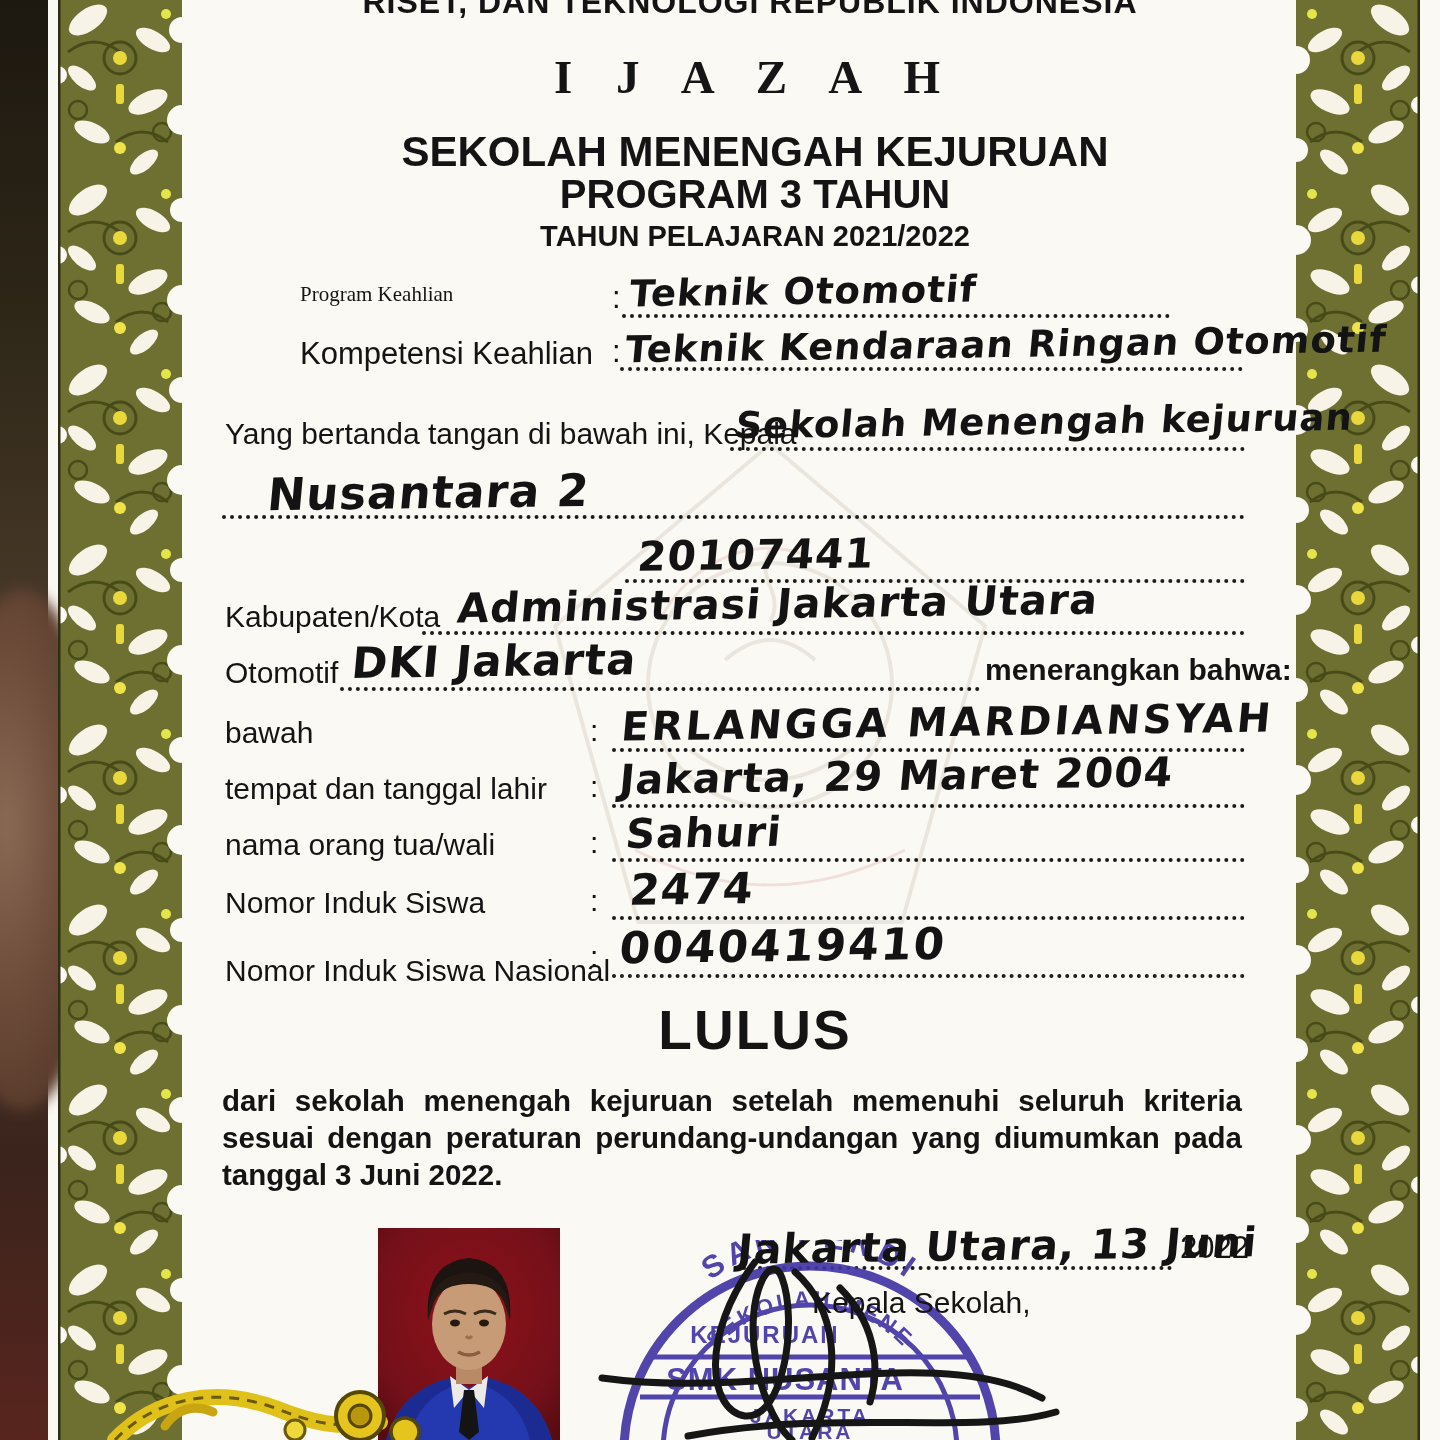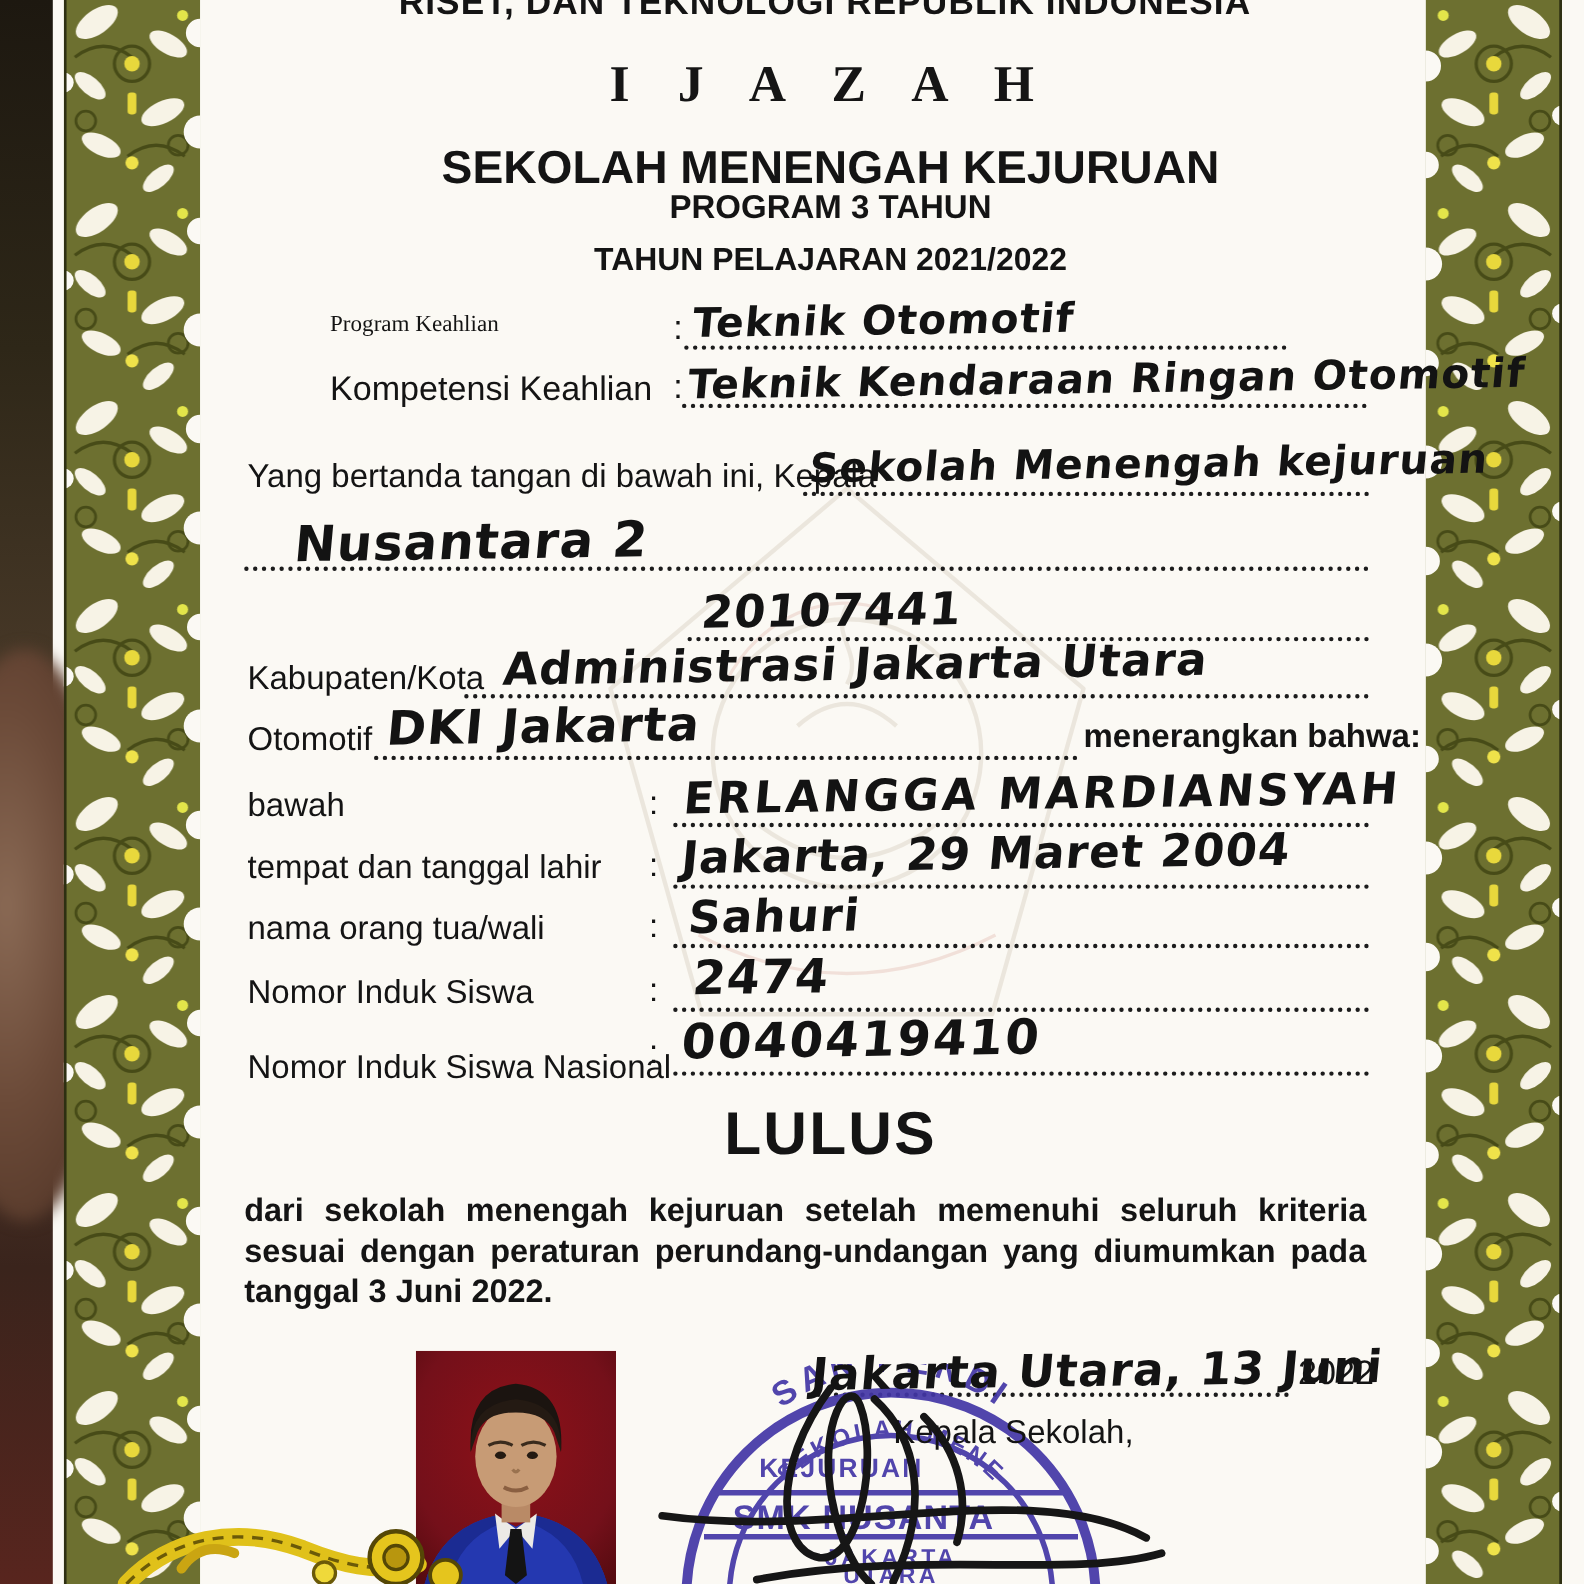--- a/index.html
+++ b/index.html
@@ -129,21 +129,21 @@
       <path d="M95 420 q 135 70 270 0"></path>
     </g>
   </svg>
 
   <div class="abs print bold center z3" style="left:170px;top:-16px;width:1160px;font-size:32px;letter-spacing:1px;">RISET, DAN TEKNOLOGI REPUBLIK INDONESIA</div>
 
   <div class="abs serif-title center z3" style="left:200px;top:50px;width:1110px;font-size:47px;letter-spacing:16px;">I J A Z A H</div>
 
   <div class="abs print bold center z3" style="left:180px;top:128px;width:1150px;font-size:42px;">SEKOLAH MENENGAH KEJURUAN</div>
 
-  <div class="abs print bold center z3" style="left:180px;top:172px;width:1150px;font-size:30px;">PROGRAM 3 TAHUN</div>
+  <div class="abs print bold center z3" style="left:180px;top:172px;width:1150px;font-size:40px;">PROGRAM 3 TAHUN</div>
 
   <div class="abs print bold center z3" style="left:180px;top:220px;width:1150px;font-size:29px;">TAHUN PELAJARAN 2021/2022</div>
 
   <div class="abs print z3" style="left:300px;top:282px;font-size:21px;font-family:Liberation Serif, serif;">Program Keahlian</div>
   <div class="abs print z3" style="left:612px;top:280px;font-size:31px;">:</div>
   <div class="abs hand z4" style="left:630px;top:270px;font-size:37px;">Teknik Otomotif</div>
   <div class="abs dots z3" style="left:622px;top:314px;width:548px;"></div>
 
   <div class="abs print z3" style="left:300px;top:336px;font-size:31px;">Kompetensi Keahlian</div>
   <div class="abs print z3" style="left:612px;top:334px;font-size:31px;">:</div>

